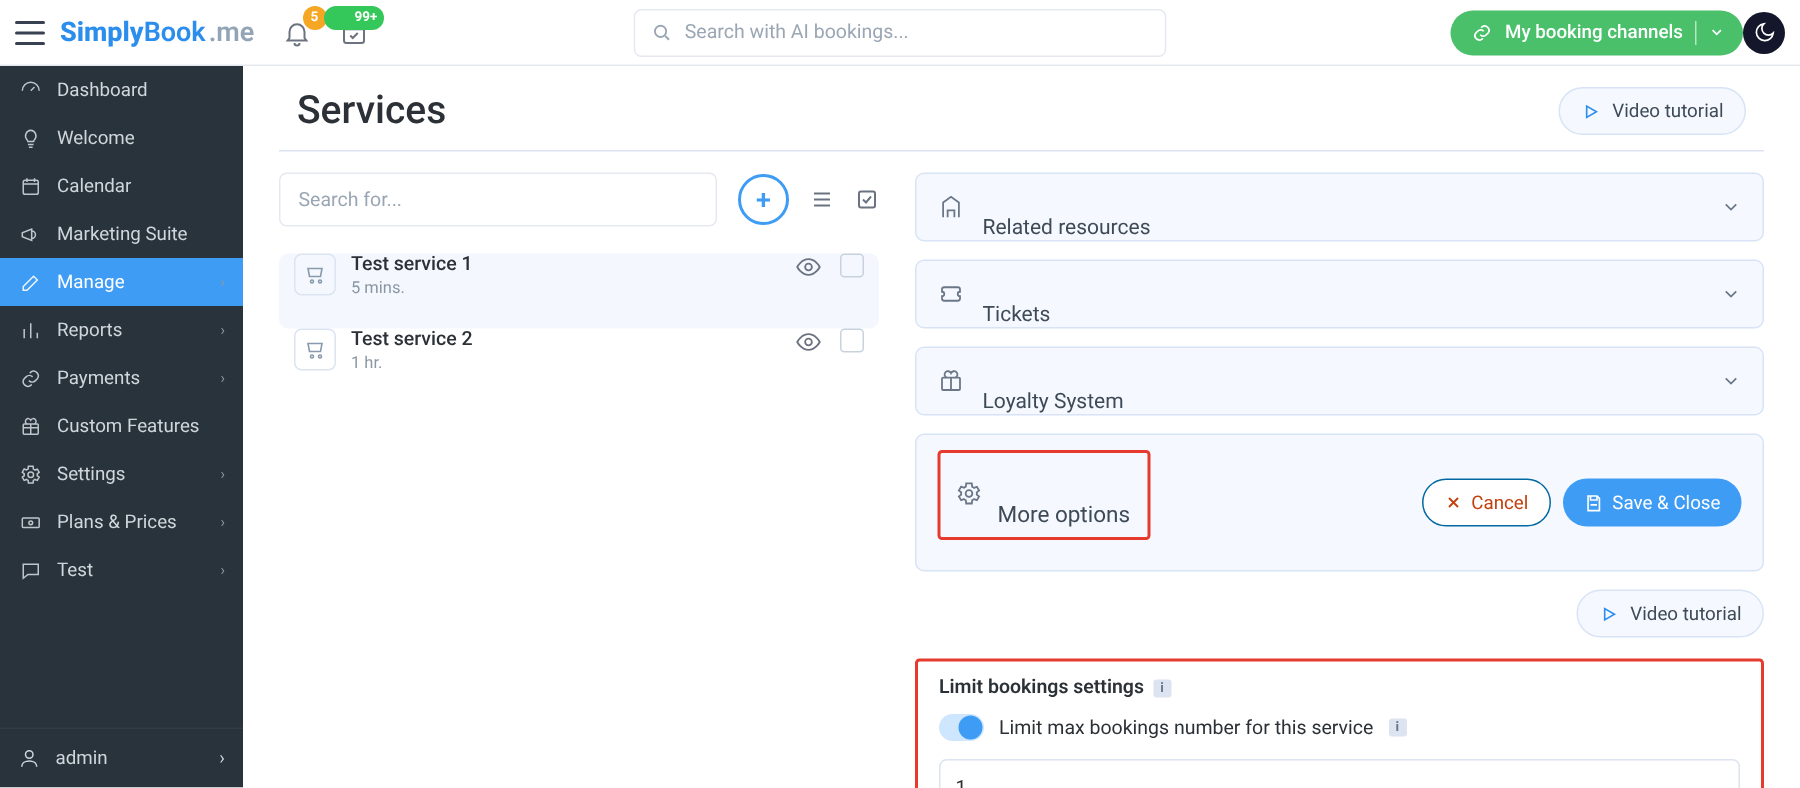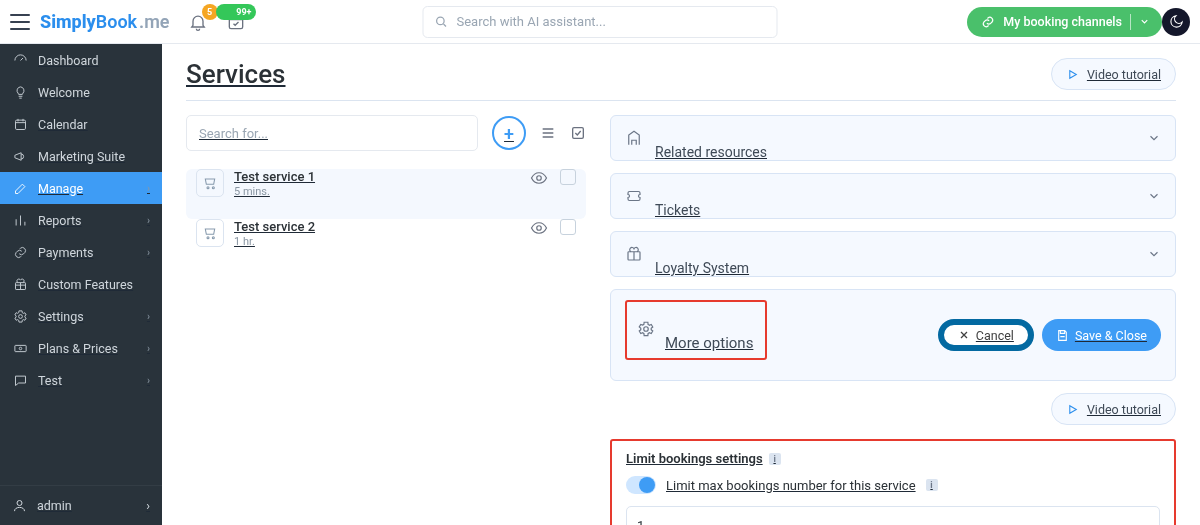--- a/index.html
+++ b/index.html
@@ -34,31 +34,31 @@
   .badge.green { background:#34c759;padding-left:20px; }
 
   .searchbar { position:absolute; left:50%; transform:translateX(-50%); width:355px; height:32px; border:1px solid var(--border); border-radius:5px; display:flex; align-items:center; padding:0 10px; color:#9aa6b3; gap:8px; }
 
   .top-right { margin-left:auto; display:flex; align-items:center; }
   .channels-btn { height:30px; background:var(--green); color:#fff; border-radius:15px; display:flex; align-items:center; padding:0 12px 0 14px; font-size:12.5px; font-weight:500; gap:8px; }
   .channels-btn .divider { width:1px; height:16px; background:rgba(255,255,255,.6); }
   .theme-toggle { width:28px; height:28px; border-radius:50%; background:#14172b; display:flex; align-items:center; justify-content:center; color:#fff; }
 
   
-  .app { display:flex; height:calc(100% - 44px);text-decoration:underline; }
+  .app { display:flex; height:calc(100% - 44px); }
   .sidebar { width:162px; background:var(--sidebar); color:#cfd6dc; flex:none; display:flex; flex-direction:column; }
   .sidebar .item { height:32px; display:flex; align-items:center; padding:0 12px; gap:10px; font-size:12.5px; cursor:pointer; position:relative; }
   .sidebar .item .chev { margin-left:auto; color:#8a97a3; font-size:10px; }
   .sidebar .item.active { background:var(--sidebar-active); color:#fff; }
   .sidebar .item .ico { width:16px; height:16px; display:flex; align-items:center; justify-content:center; opacity:.9; }
   .sidebar .sep { flex:1; }
   .sidebar .admin { height:40px; display:flex; align-items:center; padding:0 12px; gap:10px; font-size:12.5px; border-top:1px solid rgba(255,255,255,.05); cursor:pointer; }
 
   .main { flex:1; background:#fff; overflow:auto; }
-  .page-head { display:flex; align-items:center; padding:14px 24px 10px; }
+  .page-head { display:flex; align-items:center; padding:14px 36px 10px; }
   .page-head h1 { font-size:26px; font-weight:500; margin:0; color:#2b3136; }
   .tutorial-btn { margin-left:auto; height:32px; background:var(--panel); border:1px solid var(--panel-border); border-radius:16px; display:flex; align-items:center; padding:0 14px; gap:8px; font-size:12.5px; color:#3f4a57; cursor:pointer; }
   .tutorial-btn .play { color:#2b8eed; }
   .hr { border:none; border-top:1px solid #dbe4f0; margin:0 24px 14px; }
 
   .columns { display:flex; padding:0 24px; gap:24px; }
   .left-col { width:400px; flex:none; }
   .right-col { flex:1; }
 
   .search-row { display:flex; align-items:center; gap:14px; }
@@ -79,21 +79,21 @@
   .accordion { border:1px solid var(--panel-border); background:var(--panel); border-radius:6px; height:46px; display:flex; align-items:center; padding:0 14px; margin-bottom:12px; cursor:pointer; }
   .accordion .a-ico { width:20px; color:#6b7687; margin-right:10px; display:flex; }
   .accordion .a-title { font-size:14px; color:#3f4a57; flex:1;margin-top:28px; }
   .accordion .a-chev { color:#6b7687; }
   .more-wrap { border:2px solid #e63a2e; padding:4px 12px 6px 0px; border-radius:3px; display:inline-flex; margin-bottom:10px; }
   .more-acc { border:none; background:transparent; height:auto; padding:0 0 0 10px; margin:0; }
   .more-acc .a-ico { margin-right:8px; }
   .actions { margin-left:auto; display:flex; gap:8px; align-items:center; }
   .more-container { border:1px solid var(--panel-border); background:var(--panel); border-radius:6px; padding:10px 14px; margin-bottom:12px; display:flex; align-items:center; }
   .btn { height:32px; border-radius:16px; display:flex; align-items:center; padding:0 14px; font-size:12.5px; cursor:pointer; gap:6px; }
-  .btn.cancel { background:#fff; border:6px solid #0369a1; color:#404040;justify-content:center; }
+  .btn.cancel { background:#fff; border:1px solid #0369a1; color:#c2410c;justify-content:center; }
   .btn.save { background:var(--sidebar-active); color:#fff; border:none; }
 
   .limit-box { border:2px solid #e63a2e; background:#fff; border-radius:3px; padding:10px 14px 14px; margin-bottom:20px; }
   .lb-title-row { display:flex; align-items:center; gap:6px; font-size:13px; font-weight:600; color:#2b3136; }
   .info { width:12px; height:12px; background:#dbe4f0; border-radius:2px; color:#6b7687; font-size:9px; display:flex; align-items:center; justify-content:center; font-weight:700; }
   .toggle-row { display:flex; align-items:center; gap:10px; margin-top:10px; font-size:13px; color:#2b3136; }
   .toggle { width:30px; height:18px; background:#cfe6ff; border-radius:9px; position:relative; cursor:pointer; }
   .toggle .knob { position:absolute; right:1px; top:1px; width:16px; height:16px; background:var(--sidebar-active); border-radius:50%; }
   .num-input { margin-top:12px; height:38px; border:1px solid #dbe4f0; border-radius:5px; display:flex; align-items:center; padding:0 10px; font-size:13px; color:#2b3136; background:#fff; }
 
@@ -129,21 +129,21 @@
         </svg>
       <span class="badge green">99+</span>
     </div>
   </div>
 
   <div class="searchbar">
     <svg viewBox="0 0 24 24" width="15" height="15" fill="none" stroke="currentColor" stroke-width="2">
         <circle cx="11" cy="11" r="6"></circle>
         <path d="m20 20-4-4"></path>
       </svg>
-    <span>Search with AI assistant...</span>
+    <span>Search with AI bookings...</span>
   </div>
 
   <div class="top-right">
     <div class="channels-btn">
       <svg viewBox="0 0 24 24" width="14" height="14" fill="none" stroke="#fff" stroke-width="2">
           <path d="M10 14a5 5 0 0 0 7 0l2-2a5 5 0 0 0-7-7l-1 1"></path>
           <path d="M14 10a5 5 0 0 0-7 0l-2 2a5 5 0 0 0 7 7l1-1"></path>
         </svg>
       <span>My booking channels</span>
       <div class="divider"></div>

